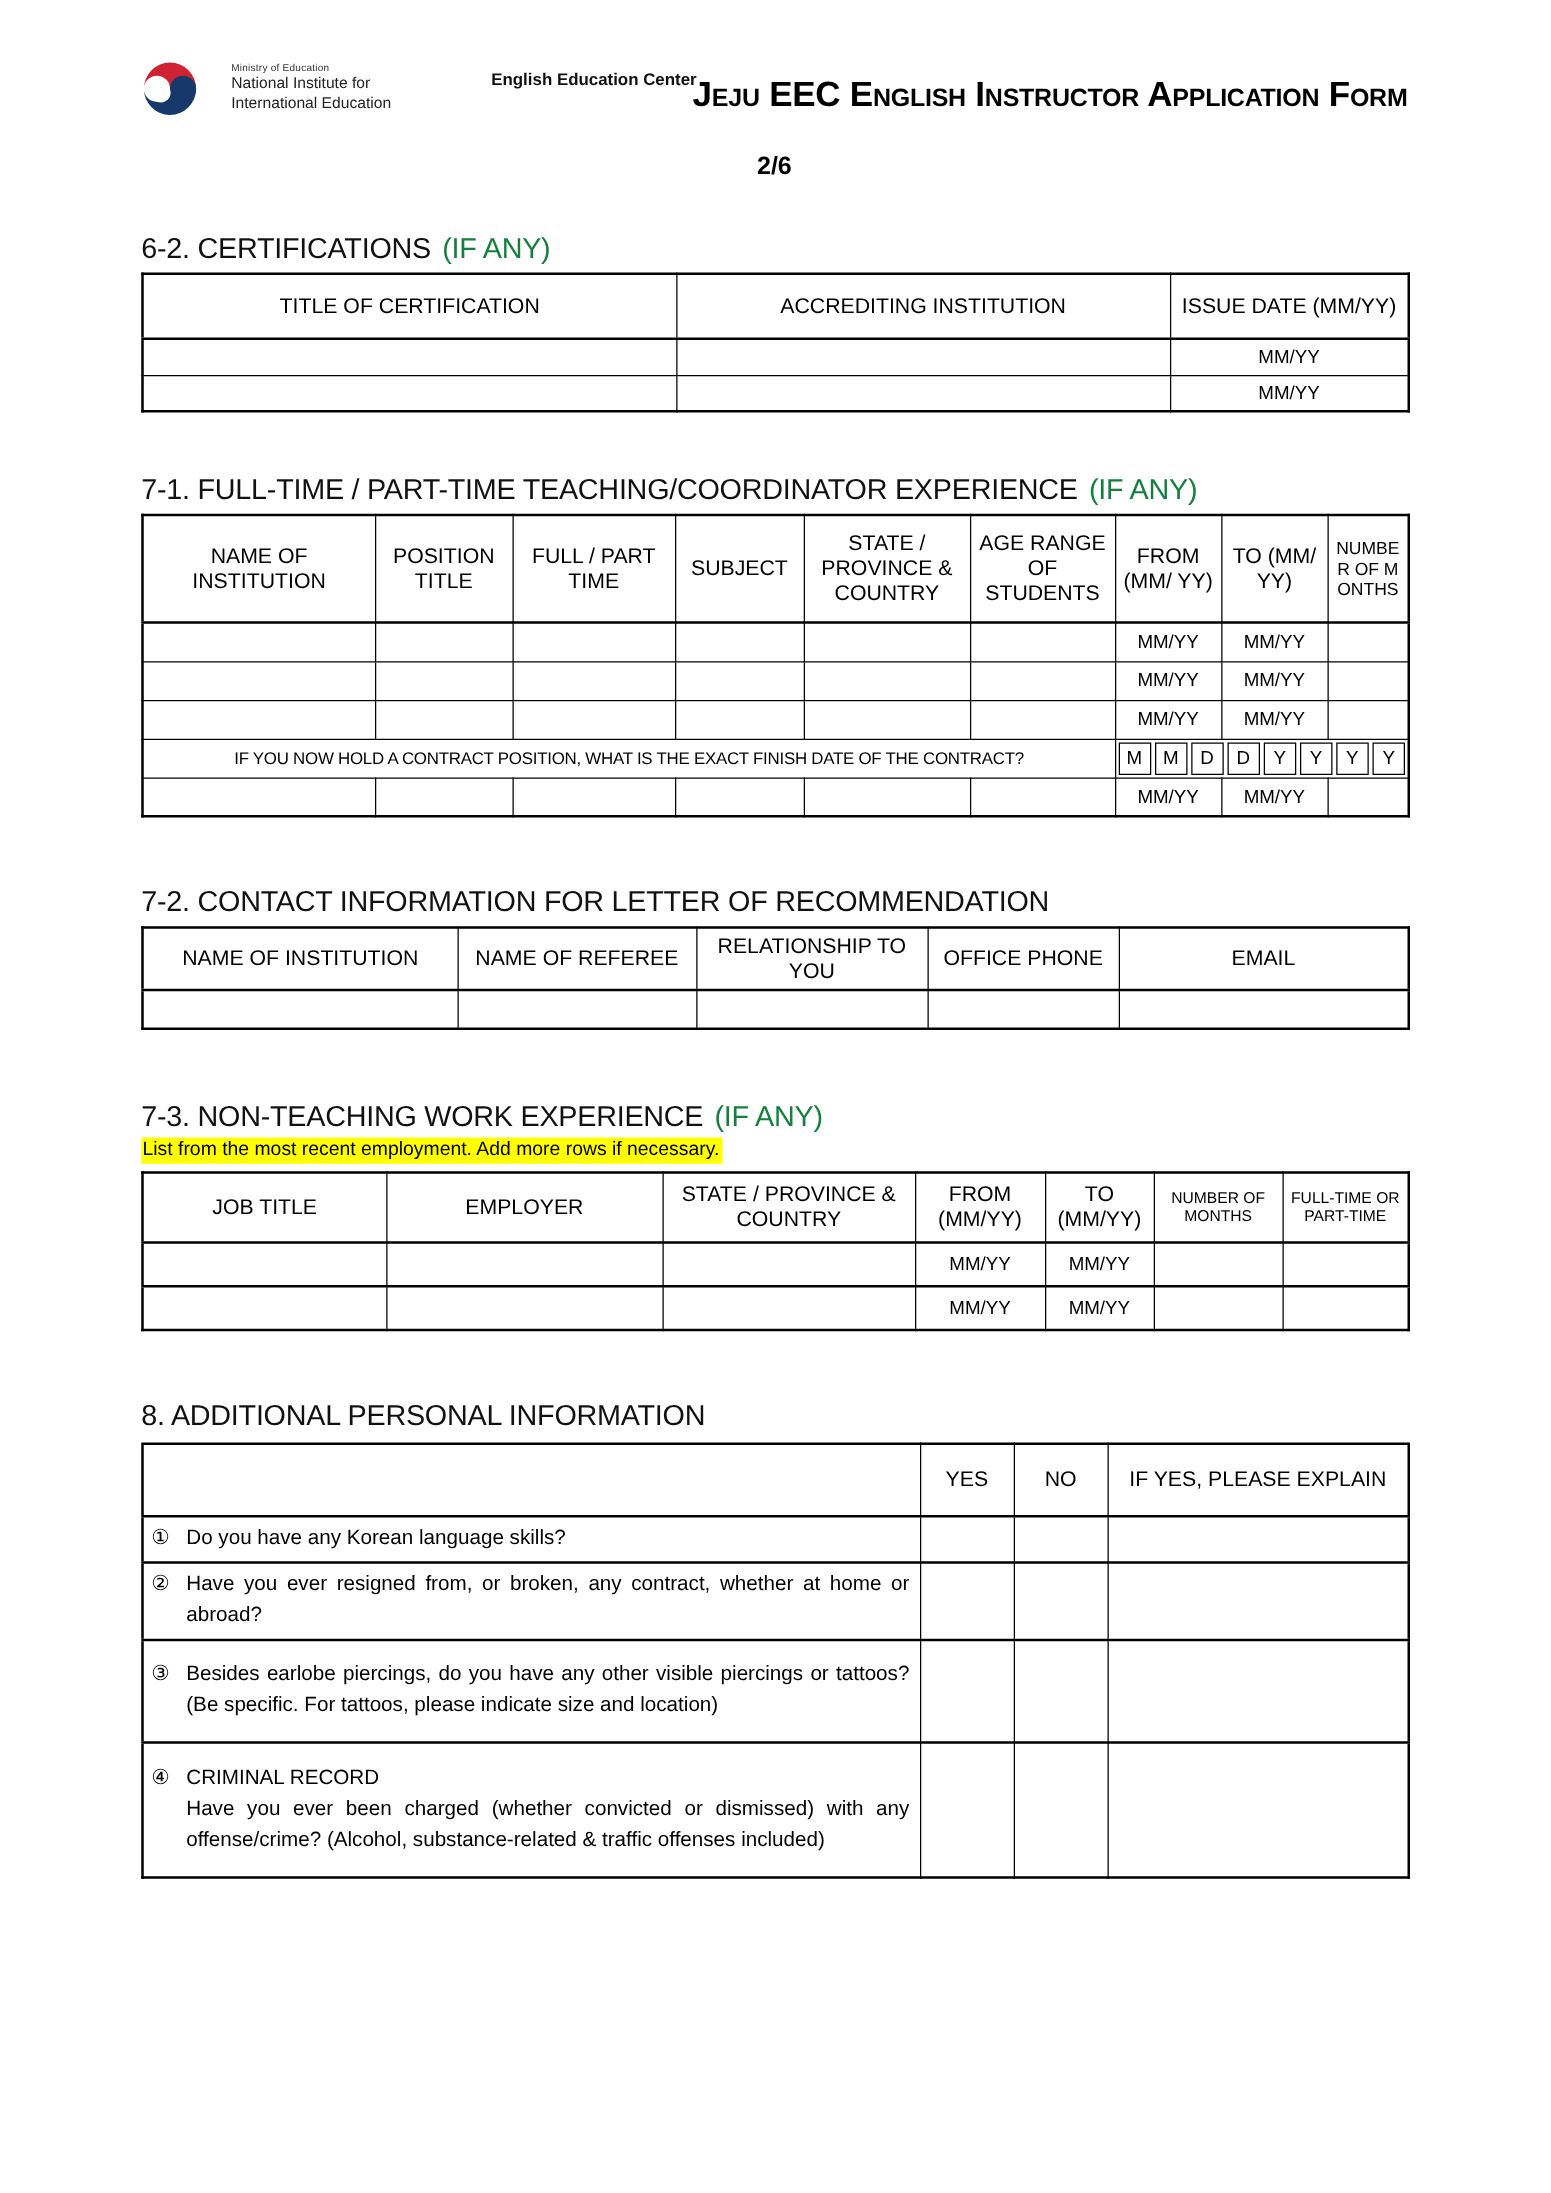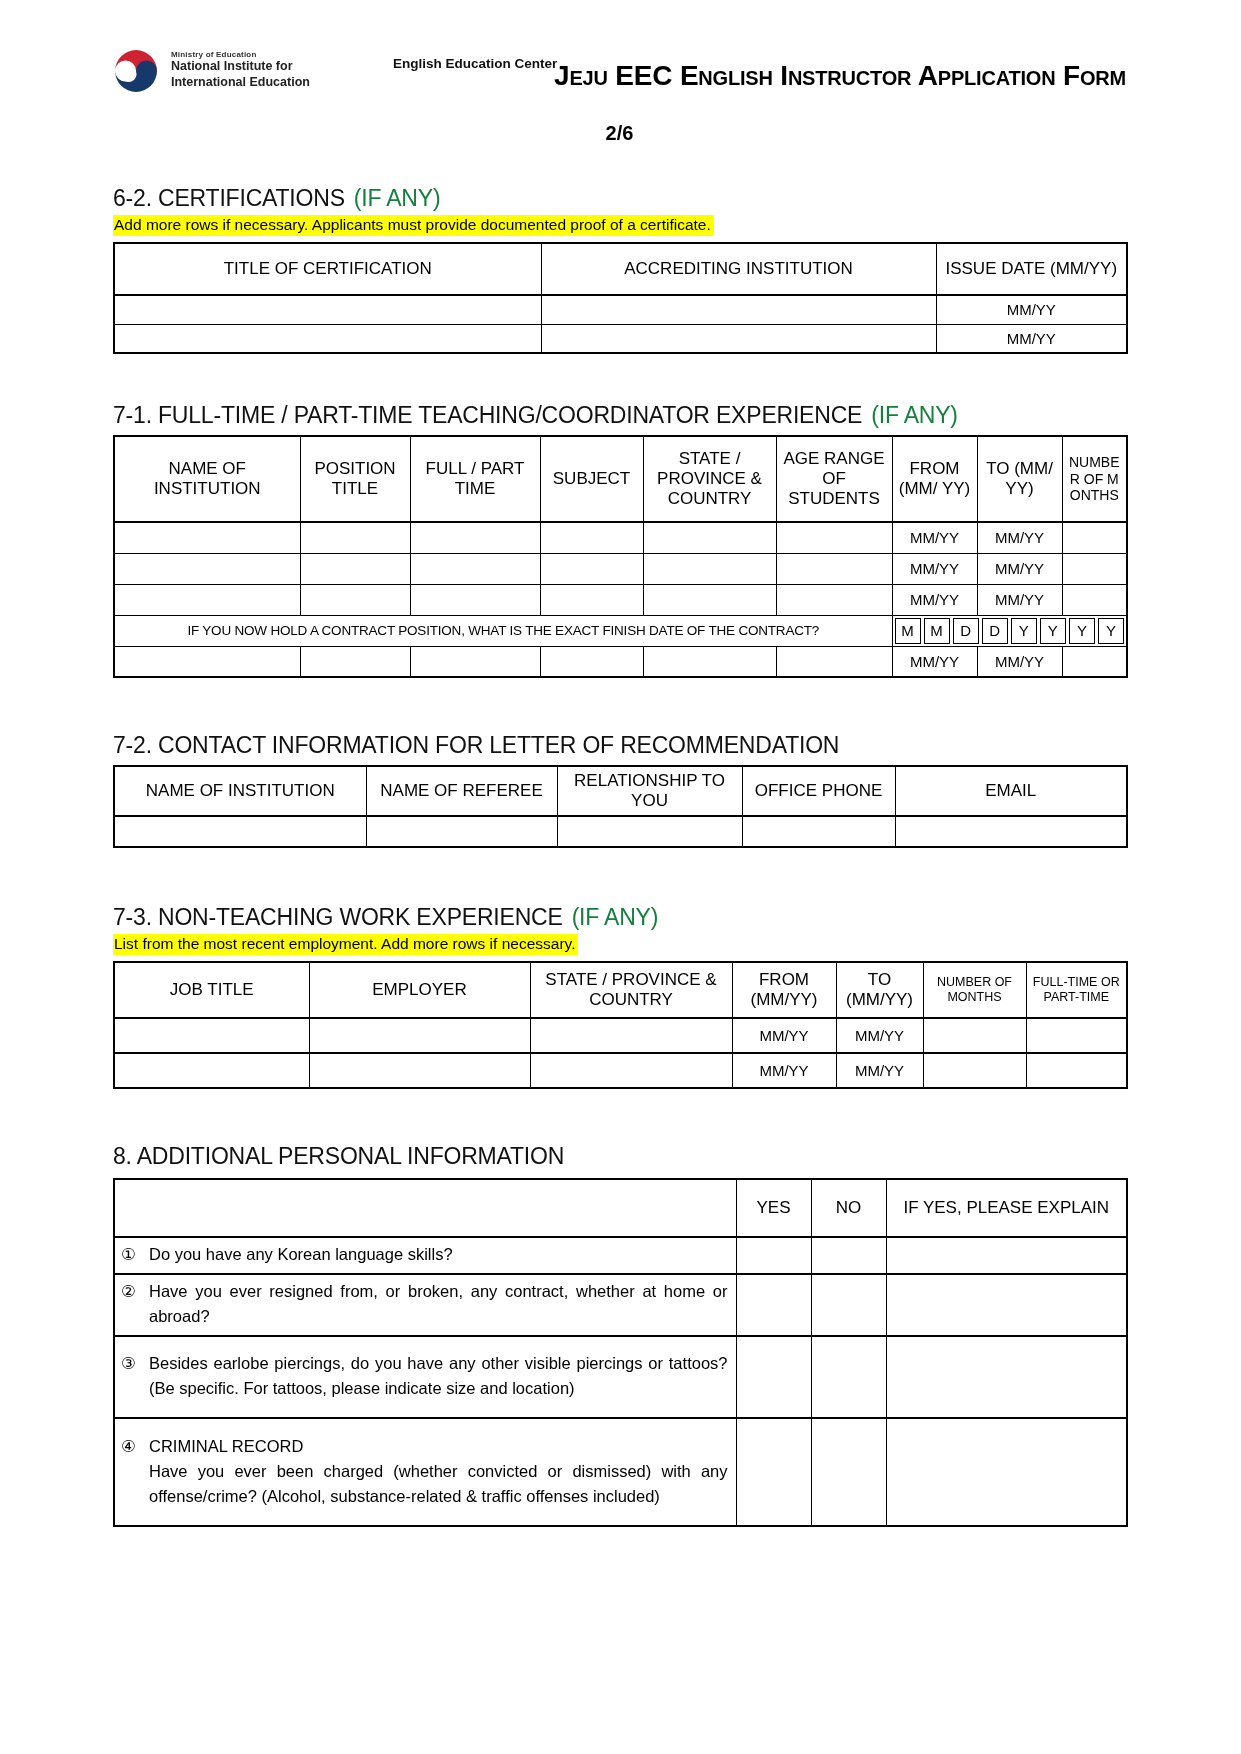--- a/index.html
+++ b/index.html
@@ -6,21 +6,21 @@
   html,body { background:#e8e8e8; }
   body { font-family:"Liberation Sans","DejaVu Sans",sans-serif; color:#000; }
   .page {
     position:relative; width:1241px; height:1754px; margin:0 auto;
     background:#ffffff; padding:46px 115px 0 113px; overflow:hidden;
   }
   
   .header { position:relative; height:62px; }
   .logo-group { position:absolute; left:0; top:0; display:flex; align-items:flex-start; }
   .logo-mark { width:46px; height:46px; margin-top:2px; }
-  .logo-text { margin-left:12px; padding-top:4px;font-weight:bold; }
+  .logo-text { margin-left:26px; padding-top:4px; }
   .logo-ministry { font-size:8px; color:#333; letter-spacing:.2px; }
   .logo-line { font-size:12.5px; color:#222; line-height:1.25; }
   .center-label { position:absolute; left:280px; top:10px; font-size:13.5px; font-weight:bold; color:#111; }
   .form-title {
     position:absolute; right:0; top:14px;
     font-size:28px; font-weight:bold; font-variant:small-caps;
     letter-spacing:-0.2px; white-space:nowrap;
   }
   .page-num { text-align:center; margin-top:14px; font-size:20px; font-weight:bold; }
   
@@ -80,21 +80,20 @@
     </div>
     <div class="center-label">English Education Center</div>
     <div class="form-title">Jeju EEC English Instructor Application Form</div>
   </div>
   <div class="page-num">2/6</div>
 
   <div class="sec first">
     <h2 class="section-heading">
       <span>6-2. CERTIFICATIONS</span><span class="ifany">(IF ANY)</span>
     </h2>
-    <div class="note">Add more rows if necessary. Applicants must provide documented proof of a certificate.</div>
     <table>
       <colgroup>
           <col style="width:427px">
           <col style="width:395px">
           <col style="width:191px">
         </colgroup>
       <tbody>
           <tr class="header-row">
         <th style="height:52px">TITLE OF CERTIFICATION</th>
         <th>ACCREDITING INSTITUTION</th>

